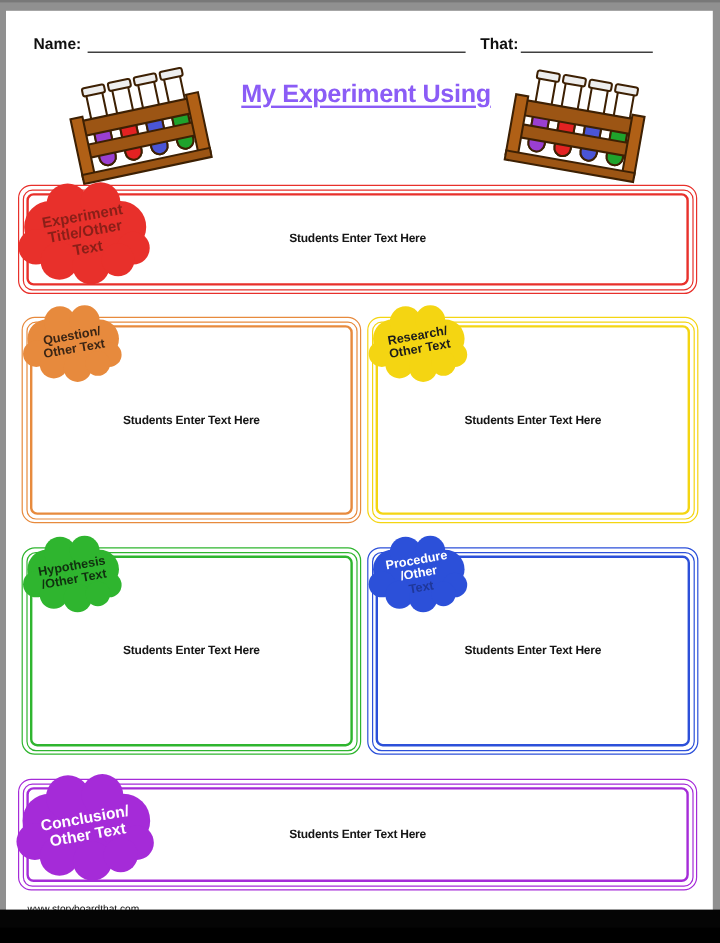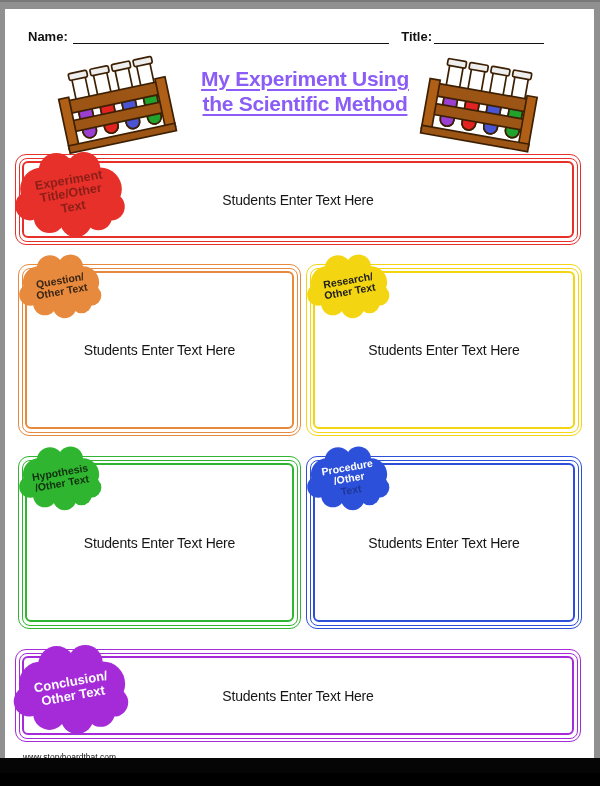--- a/index.html
+++ b/index.html
@@ -27,21 +27,21 @@
   .rack { position:absolute; width:112px; height:96px; }
   .rack svg { width:100%; height:100%; overflow:visible; }
   .rack-left  { left:54px;  top:46px; transform:rotate(-12deg); }
   .rack-right { left:420px; top:46px; transform:rotate(10deg); }
 
   
   .tbox { position:absolute; border:1.4px solid; border-radius:11px; padding:2.5px; }
   .tb2  { height:100%; border:1.4px solid; border-radius:8px; padding:2.5px; }
   .tb3  { height:100%; border:2.2px solid; border-radius:6px;
           display:flex; align-items:center; justify-content:center; }
-  .ph-text { font-weight:normal; font-size:14px; color:#161616; letter-spacing:-0.2px; }
+  .ph-text { font-weight:bold; font-size:10px; color:#161616; letter-spacing:-0.2px; }
 
   #box-experiment { left:10px;  top:145px; width:566px; height:91px; }
   #box-question   { left:13px;  top:255px; width:283px; height:172px; }
   #box-research   { left:301px; top:255px; width:276px; height:172px; }
   #box-hypothesis { left:13px;  top:447px; width:283px; height:173px; }
   #box-procedure  { left:301px; top:447px; width:276px; height:173px; }
   #box-conclusion { left:10px;  top:640px; width:566px; height:93px; }
 
   
   .cloud { position:absolute; z-index:4; }
@@ -121,33 +121,32 @@
   </defs>
 </svg>
 
 <div class="screen">
   <div class="frame">
     <div class="page">
 
       <div class="header-row">
         <span>Name:</span>
         <span class="write-line name-line"></span>
-        <span>Title:</span>
+        <span>That:</span>
         <span class="write-line date-line"></span>
       </div>
 
       <div class="rack rack-left">
         <svg viewBox="0 0 132 100">
             <use href="#rack-shape"></use>
           </svg>
       </div>
 
       <div class="title">
         <span>My Experiment Using</span><br>
-        <span>the Scientific Method</span>
       </div>
 
       <div class="rack rack-right">
         <svg viewBox="0 0 132 100">
             <use href="#rack-shape"></use>
           </svg>
       </div>
 
       <div class="tbox" id="box-experiment" style="border-color: rgb(232, 48, 43);">
         <div class="tb2" style="border-color: rgb(232, 48, 43);">

